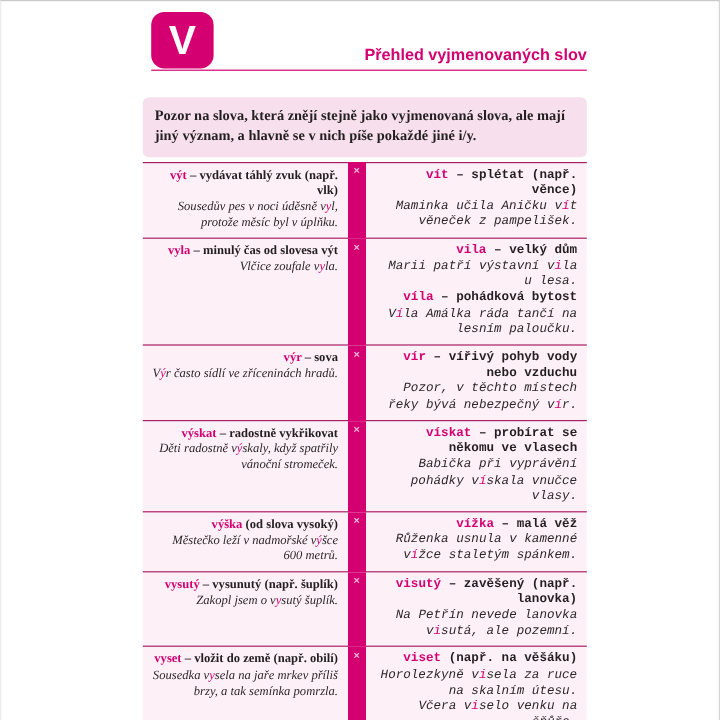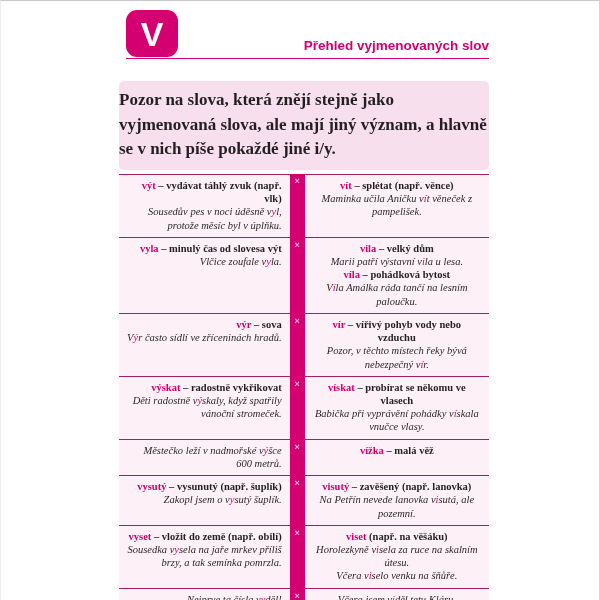--- a/index.html
+++ b/index.html
@@ -28,29 +28,29 @@
     color:#fff;font-family:"Liberation Sans",sans-serif;font-weight:bold;font-size:34px;line-height:1;
   }
   .hdr-rule{position:absolute;left:7px;right:0;bottom:2px;height:0;border-top:1.5px solid var(--accent);}
   .hdr-title{
     position:absolute;right:0;bottom:8px;color:var(--accent);
     font-family:"Liberation Sans",sans-serif;font-weight:bold;font-size:13.5px;padding-left:15px;
   }
   
   .info{
     margin-top:20px;background:var(--info-bg);border-radius:5px;
-    padding:7px 0 8px;font-weight:bold;font-size:17px;line-height:1.45;color:#231f20;
+    padding:7px 10px 8px;font-weight:bold;font-size:12px;line-height:1.45;color:#231f20;
   }
   
   .tbl{margin-top:4px;}
   .trow{display:flex;align-items:stretch;background:var(--row-bg);}
   .cell{border-bottom:1px solid var(--sep);padding:4px 8px 5px;font-size:10.5px;line-height:1.26;}
   .trow:first-child .cell{border-top:1px solid var(--sep);}
   .cell.left{width:186px;text-align:right;}
-  .cell.right{width:201px;text-align:center;}
+  .cell.right{width:201px;text-align:right;font-family:Liberation Mono, monospace;}
   .mid{width:15px;background:var(--accent);position:relative;flex:0 0 15px;}
   .mid .x{
     position:absolute;top:3px;left:50%;transform:translateX(-50%);
     color:#f6b9d9;font-size:9px;font-weight:bold;font-family:"Liberation Sans",sans-serif;line-height:1;
   }
   .head{font-weight:bold;color:#231f20;}
   .head .term{color:var(--accent);}
   .example{font-style:italic;color:#2b2628;white-space:pre-line;}
   .example .hl{color:var(--accent);}
   
@@ -125,27 +125,29 @@
           <div class="mid">
             <span class="x">×</span>
           </div>
           <div class="cell right">
             <p class="head"><span class="term">vískat</span> – probírat se někomu ve vlasech</p>
             <p class="example"><span>Babička při vyprávění pohádky v</span><span class="hl">í</span><span>skala vnučce vlasy.</span></p>
           </div>
         </div>
         <div class="trow">
           <div class="cell left">
+            <p class="head"><span class="term">výška</span> (od slova vysoký)</p>
             <p class="example"><span>Městečko leží v nadmořské v</span><span class="hl">ý</span><span>šce 600 metrů.</span></p>
           </div>
           <div class="mid">
             <span class="x">×</span>
           </div>
           <div class="cell right">
             <p class="head"><span class="term">vížka</span> – malá věž</p>
+            <p class="example"><span>Růženka usnula v kamenné v</span><span class="hl">í</span><span>žce staletým spánkem.</span></p>
           </div>
         </div>
         <div class="trow">
           <div class="cell left">
             <p class="head"><span class="term">vysutý</span> – vysunutý (např. šuplík)</p>
             <p class="example"><span>Zakopl jsem o v</span><span class="hl">y</span><span>sutý šuplík.</span></p>
           </div>
           <div class="mid">
             <span class="x">×</span>
           </div>

